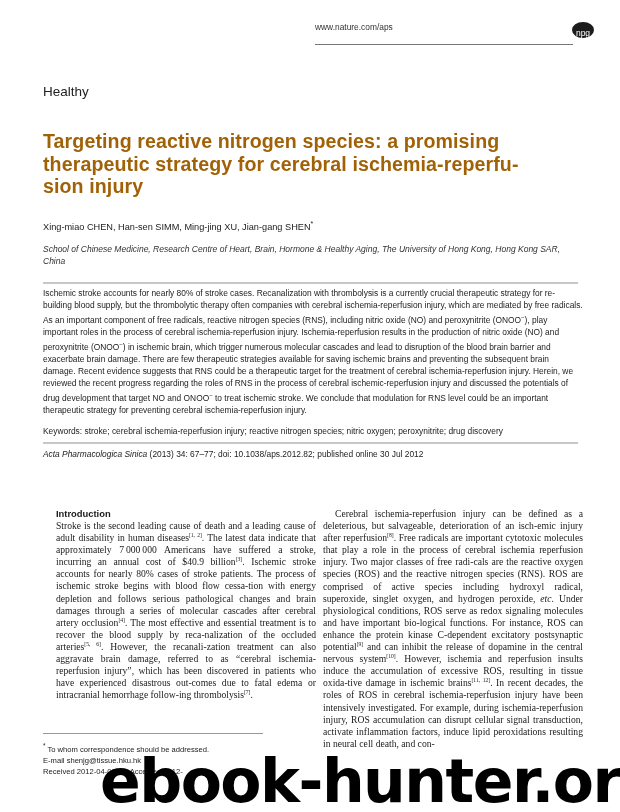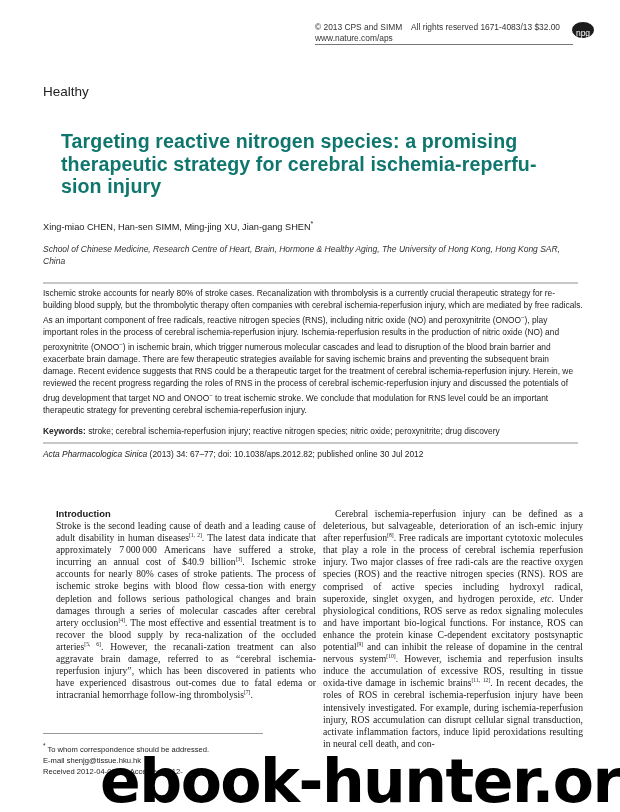--- a/index.html
+++ b/index.html
@@ -7,32 +7,32 @@
   body { position: relative; font-family: "Liberation Sans", sans-serif; color: #1a1a1a; }
 
   .journal-header { position: absolute; left: 315px; top: 22px; width: 258px; font-size: 8.4px; line-height: 11px; color: #333; }
   .journal-header .jname { font-weight: bold; color: #222; }
   .journal-header .rule { position: absolute; left: 0; top: 22px; width: 258px; height: 1px; background: #777; }
   .journal-header .line3 { margin-top: 0; }
   .npg-logo { position: absolute; left: 572px; top: 22px; width: 22px; height: 16px; border-radius: 50%; background: #1c1c1c; color: #fff; font-size: 8.5px; line-height: 22px; text-align: center; }
 
   .section-label { position: absolute; left: 43px; top: 84px; font-size: 13.5px; color: #222; }
 
-  .title { position: absolute; left: 61px; top: 130px; width: 540px; font-size: 19.6px; line-height: 22.5px; font-weight: bold; color: #0f766e; letter-spacing: 0.1px; }
+  .title { position: absolute; left: 43px; top: 130px; width: 540px; font-size: 19.6px; line-height: 22.5px; font-weight: bold; color: #a16207; letter-spacing: 0.1px; }
 
   .authors { position: absolute; left: 43px; top: 220px; font-size: 9.2px; color: #222; }
   .authors sup { font-size: 7px; }
   .affiliation { position: absolute; left: 43px; top: 243px; width: 540px; font-size: 8.5px; line-height: 12px; font-style: italic; color: #333; }
 
   .rule-top { position: absolute; left: 43px; top: 282px; width: 535px; height: 2px; background: #c7c7c7; }
   .abstract { position: absolute; left: 43px; top: 287px; width: 540px; font-size: 8.4px; line-height: 12.05px; color: #222; }
   .abstract sup { font-size: 6px; }
 
   .keywords { position: absolute; left: 43px; top: 426px; width: 540px; font-size: 8.4px; color: #222; }
-  .keywords .kw-label { font-weight: bold; text-align: center; }
+  .keywords .kw-label { font-weight: normal; text-align: center; }
   .rule-mid { position: absolute; left: 43px; top: 442px; width: 535px; height: 2px; background: #c7c7c7; }
   .citation { position: absolute; left: 43px; top: 449px; font-size: 8.4px; color: #222; }
   .citation i { font-style: italic; }
 
   .col { position: absolute; top: 508px; width: 260px; font-family: "Liberation Serif", serif; font-size: 9.65px; line-height: 12.1px; color: #1a1a1a; text-align: justify; }
   .col-left { left: 56px; }
   .col-right { left: 323px; }
   .col .heading { font-family: "Liberation Sans", sans-serif; font-weight: bold; font-size: 9.4px; line-height: 12px; text-align: left; }
   .col .indent { text-indent: 12px; }
   .col sup { font-size: 5.6px; line-height: 0; }
@@ -40,24 +40,20 @@
   .footnote-rule { position: absolute; left: 43px; top: 733px; width: 220px; height: 1px; background: #999; }
   .footnote { position: absolute; left: 43px; top: 740px; font-size: 7.6px; line-height: 11.4px; color: #222; }
   .footnote .sp { display: inline-block; width: 14px; }
 
   .watermark { position: absolute; left: 100px; top: 750px; font-family: "DejaVu Sans", sans-serif; font-weight: bold; font-size: 60px; letter-spacing: -1.5px; line-height: 62px; color: #000; white-space: nowrap; }
 </style>
 </head>
 <body>
 
 <div class="journal-header">
-  <div>
-    <span>© 2013 CPS and SIMM</span>&nbsp;&nbsp;&nbsp;
-    <span>All rights reserved 1671-4083/13  $32.00</span>
-  </div>
   <div class="rule"></div>
   <div class="line3">www.nature.com/aps</div>
 </div>
 <div class="npg-logo">npg</div>
 
 <div class="section-label">Healthy</div>
 
 <h1 class="title">
   <span>Targeting reactive nitrogen species: a promising</span><br>
   <span>therapeutic strategy for cerebral ischemia-reperfu-</span><br>
@@ -69,21 +65,21 @@
 </div>
 <div class="affiliation">School of Chinese Medicine, Research Centre of Heart, Brain, Hormone &amp; Healthy Aging, The University of Hong Kong, Hong Kong SAR, China</div>
 
 <div class="rule-top"></div>
 <div class="abstract">
   <span>Ischemic stroke accounts for nearly 80% of stroke cases. Recanalization with thrombolysis is a currently crucial therapeutic strategy for re-building blood supply, but the thrombolytic therapy often companies with cerebral ischemia-reperfusion injury, which are mediated by free radicals. As an important component of free radicals, reactive nitrogen species (RNS), including nitric oxide (NO) and peroxynitrite (ONOO</span><sup>−</sup><span>), play important roles in the process of cerebral ischemia-reperfusion injury. Ischemia-reperfusion results in the production of nitric oxide (NO) and peroxynitrite (ONOO</span><sup>−</sup><span>) in ischemic brain, which trigger numerous molecular cascades and lead to disruption of the blood brain barrier and exacerbate brain damage. There are few therapeutic strategies available for saving ischemic brains and preventing the subsequent brain damage. Recent evidence suggests that RNS could be a therapeutic target for the treatment of cerebral ischemia-reperfusion injury. Herein, we reviewed the recent progress regarding the roles of RNS in the process of cerebral ischemic-reperfusion injury and discussed the potentials of drug development that target NO and ONOO</span><sup>−</sup><span> to treat ischemic stroke. We conclude that modulation for RNS level could be an important therapeutic strategy for preventing cerebral ischemia-reperfusion injury.</span>
 </div>
 
 <div class="keywords">
   <span class="kw-label">Keywords:</span>
-  <span>stroke; cerebral ischemia-reperfusion injury; reactive nitrogen species; nitric oxide; peroxynitrite; drug discovery</span>
+  <span>stroke; cerebral ischemia-reperfusion injury; reactive nitrogen species; nitric oxygen; peroxynitrite; drug discovery</span>
 </div>
 <div class="rule-mid"></div>
 <div class="citation">
   <i>Acta Pharmacologica Sinica</i><span> (2013) 34: 67–77; doi: 10.1038/aps.2012.82; published online 30 Jul 2012</span>
 </div>
 
 <div class="col col-left">
   <div class="heading">Introduction</div>
   <p><span>Stroke is the second leading cause of death and a leading cause of adult disability in human diseases</span><sup>[1, 2]</sup><span>. The latest data indicate that approximately 7 000 000 Americans have suffered a stroke, incurring an annual cost of $40.9 billion</span><sup>[3]</sup><span>. Ischemic stroke accounts for nearly 80% cases of stroke patients. The process of ischemic stroke begins with blood flow cessa-tion with energy depletion and follows serious pathological changes and brain damages through a series of molecular cascades after cerebral artery occlusion</span><sup>[4]</sup><span>. The most effective and essential treatment is to recover the blood supply by reca-nalization of the occluded arteries</span><sup>[5, 6]</sup><span>. However, the recanali-zation treatment can also aggravate brain damage, referred to as “cerebral ischemia-reperfusion injury”, which has been discovered in patients who have experienced disastrous out-comes due to fatal edema or intracranial hemorrhage follow-ing thrombolysis</span><sup>[7]</sup><span>.</span></p>
 </div>

